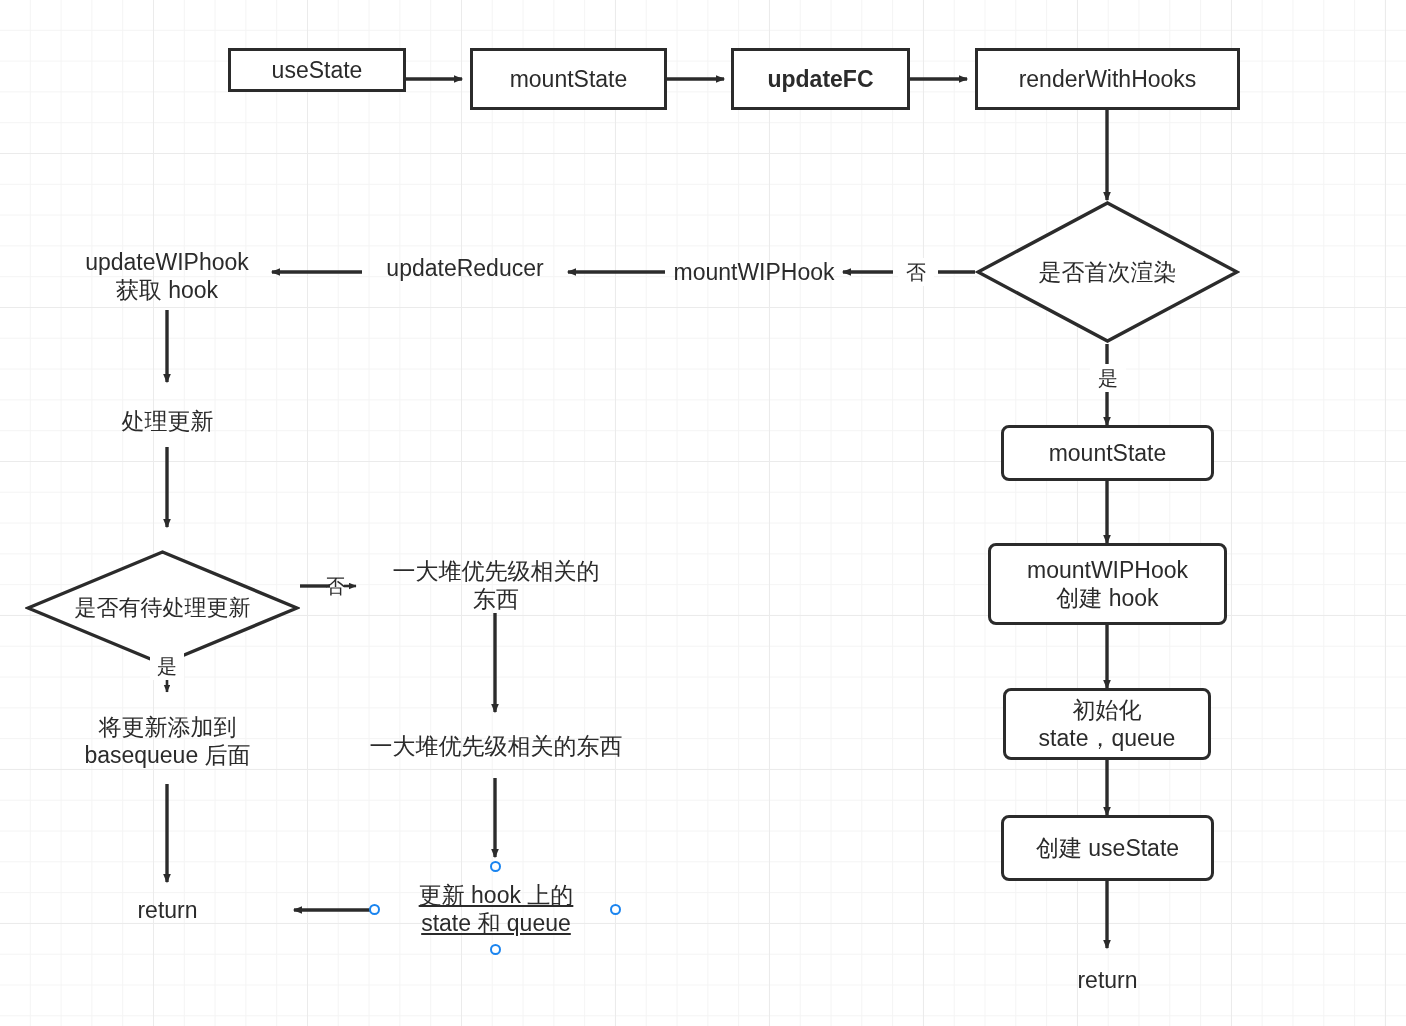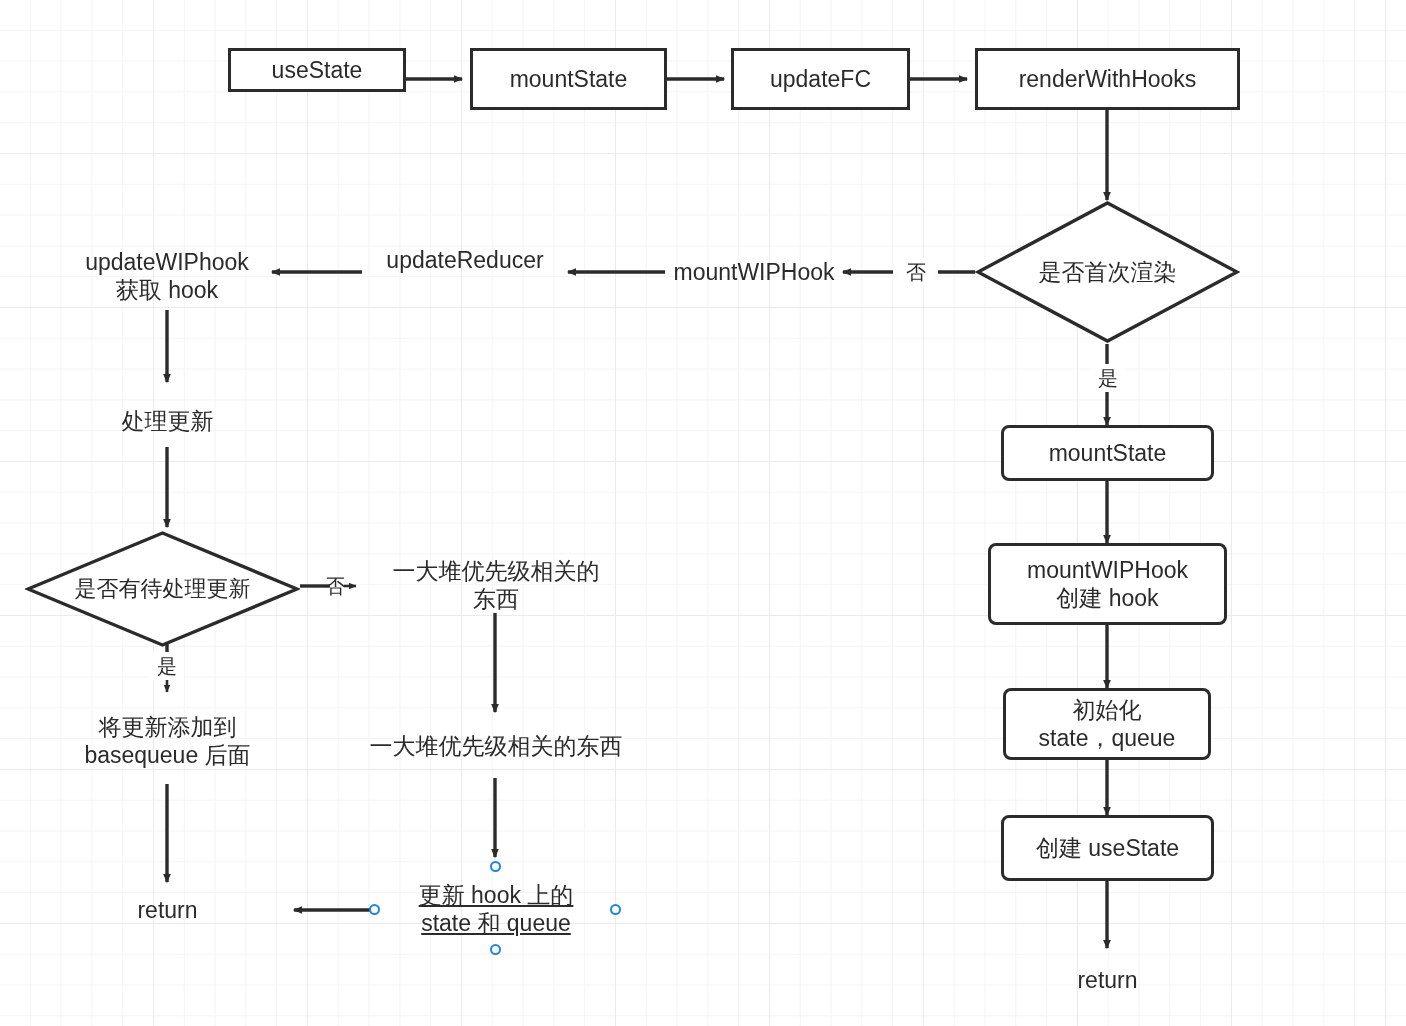--- a/index.html
+++ b/index.html
@@ -138,21 +138,21 @@
   </svg>
 
   <div class="node box" style="left:228px; top:48px; width:178px; height:44px;">
     <span>useState</span>
   </div>
 
   <div class="node box" style="left:470px; top:48px; width:197px; height:62px;">
     <span>mountState</span>
   </div>
 
-  <div class="node box" style="left:731px; top:48px; width:179px; height:62px;">
+  <div class="node box" style="left:731px; top:48px; width:179px; height:62px;font-weight:bold;">
     <span>updateFC</span>
   </div>
 
   <div class="node box" style="left:975px; top:48px; width:265px; height:62px;">
     <span>renderWithHooks</span>
   </div>
 
   <div class="diamond-wrap" style="left:975px; top:200px; width:265px; height:144px;">
     <svg width="265" height="144" viewBox="0 0 265 144" xmlns="http://www.w3.org/2000/svg">
       <polygon points="132.5,3 262,72 132.5,141 3,72" fill="#ffffff" stroke="#2b2b2b" stroke-width="3.4"></polygon>
@@ -165,34 +165,34 @@
   </div>
 
   <div class="node label-sm" style="left:1090px; top:364px; width:36px; height:28px;">
     <span>是</span>
   </div>
 
   <div class="node plain" style="left:665px; top:255px; width:178px; height:34px;">
     <span>mountWIPHook</span>
   </div>
 
-  <div class="node plain" style="left:362px; top:243px; width:206px; height:34px;">
+  <div class="node plain" style="left:362px; top:251px; width:206px; height:34px;">
     <span>updateReducer</span>
   </div>
 
   <div class="node plain" style="left:60px; top:242px; width:214px; height:68px;">
     <span>updateWIPhook
 获取 hook</span>
   </div>
 
   <div class="node plain" style="left:90px; top:404px; width:155px; height:34px;">
     <span>处理更新</span>
   </div>
 
-  <div class="diamond-wrap" style="left:25px; top:530px; width:275px; height:118px;">
+  <div class="diamond-wrap" style="left:25px; top:549px; width:275px; height:118px;">
     <svg width="275" height="118" viewBox="0 0 275 118" xmlns="http://www.w3.org/2000/svg">
       <polygon points="137.5,3 272,59 137.5,115 3,59" fill="#ffffff" stroke="#2b2b2b" stroke-width="3.4"></polygon>
     </svg>
     <div class="diamond-text" style="font-size:22px;">是否有待处理更新</div>
   </div>
 
   <div class="node label-sm" style="left:322px; top:572px; width:26px; height:28px; background:transparent;">
     <span>否</span>
   </div>
 

